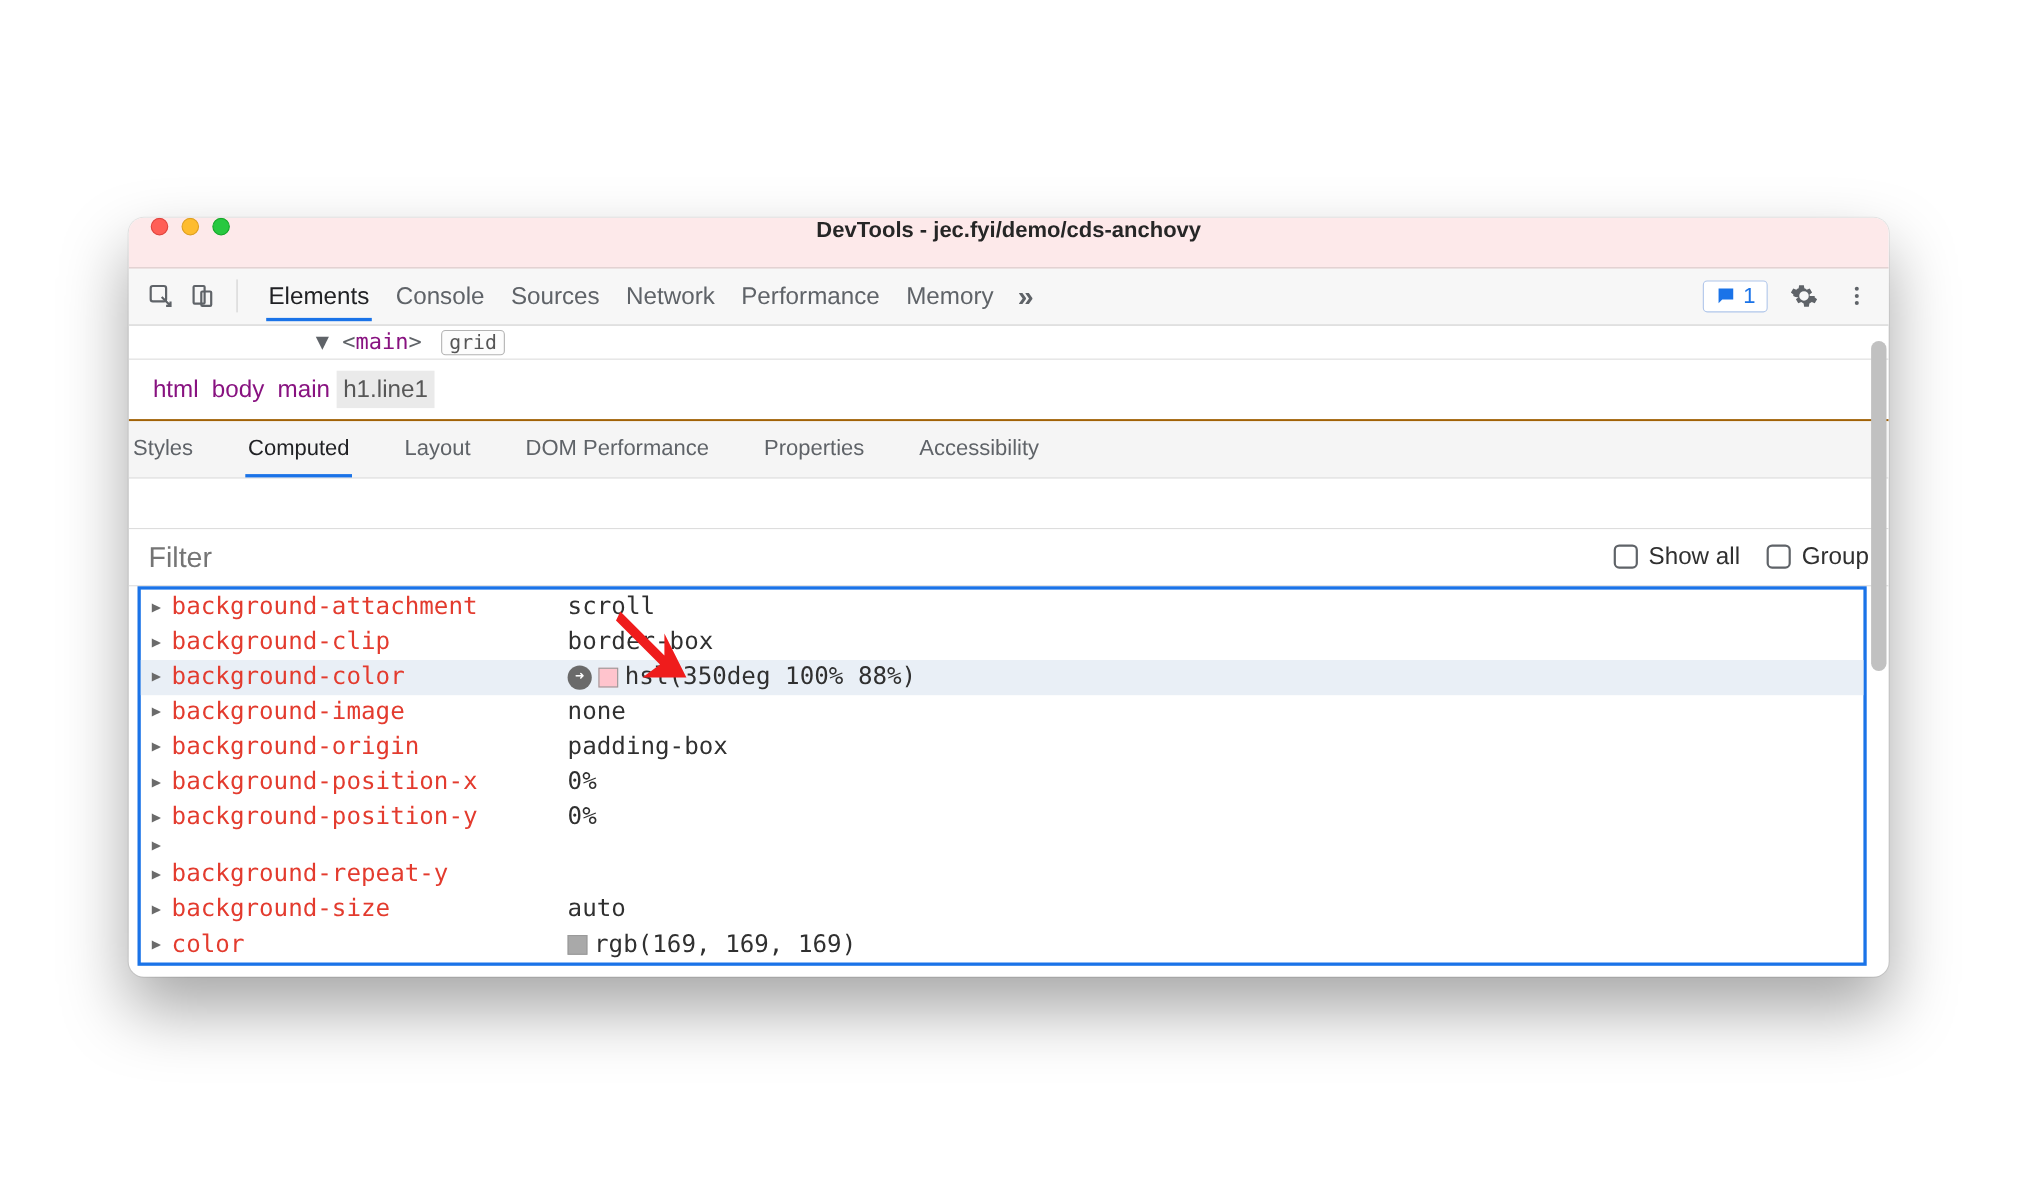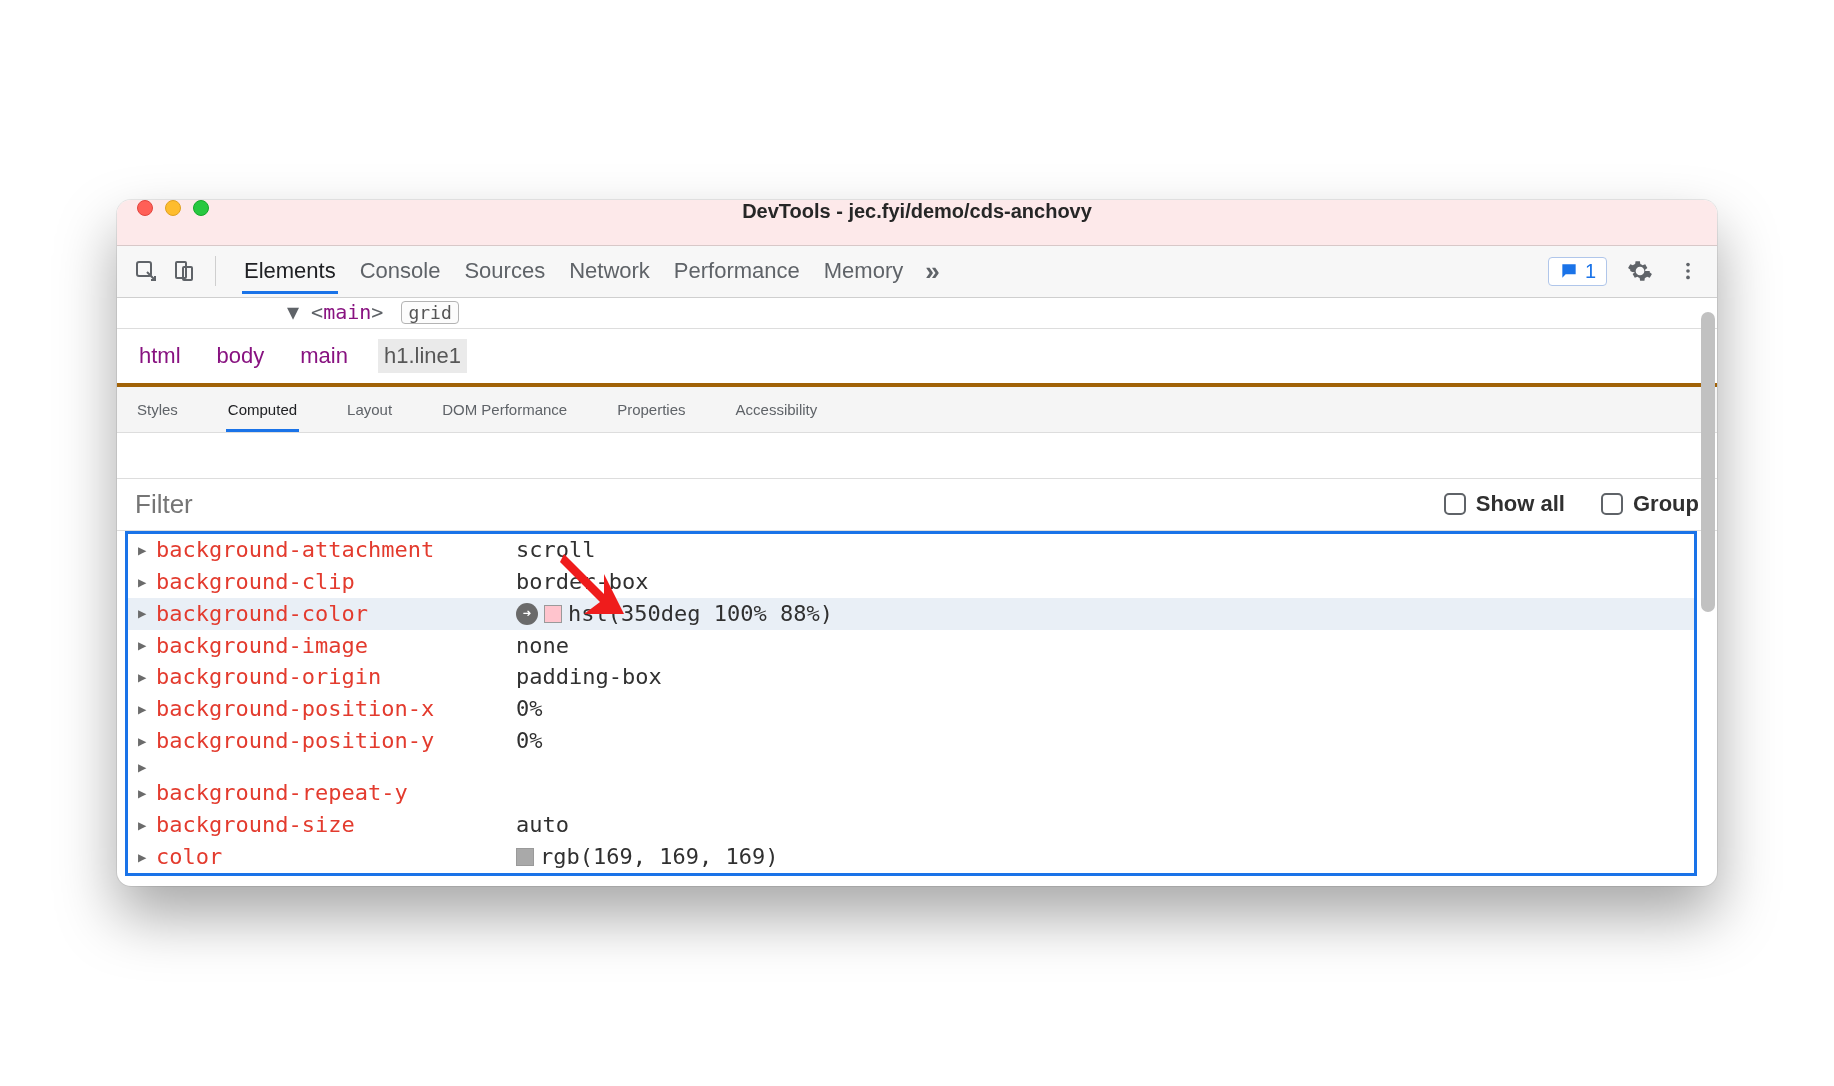--- a/index.html
+++ b/index.html
@@ -80,45 +80,45 @@
     padding: 2px 0 4px 170px;
     border-bottom: 1px solid #ddd;
   }
   .dom-snippet .tag { color:#881280; }
   .dom-snippet .badge {
     border:1px solid #b3b3b3; border-radius:4px;
     font-size:18px; padding: 0 6px; color:#555; margin-left:6px;
     background:#fcfcfc;
   }
   .breadcrumb {
-    display:flex; gap:24px;
+    display:flex; 
     padding: 10px 16px;
     font-size: 22px;
-    border-bottom: 4px solid #a16207;
+    border-bottom: 2px solid #a16207;
   }
   .breadcrumb .crumb { color:#881280; cursor:pointer; padding: 4px 6px; }
   .breadcrumb .crumb.sel { background:#eaeaea; color:#575757; }
   .subtabs {
     display:flex; gap:46px;
-    padding: 0 18px;
-    font-size: 15px;
+    padding: 0 2px;
+    font-size: 20px;
     border-bottom: 1px solid #ddd;
     background:#f5f5f5;
   }
   .subtabs .stab { color:#5f6368; padding: 14px 2px; cursor:pointer; }
   .subtabs .stab.active { color:#202124; border-bottom: 3px solid #1a73e8; padding-bottom: 11px; }
   .spacer-row { height: 46px; border-bottom: 1px solid #ddd; }
   .filter-row {
     display:flex; align-items:center;
     padding: 10px 18px;
     font-size: 22px;
     color:#8a8a8a;
     border-bottom: 1px solid #ddd;
   }
-  .cb { display:inline-flex; align-items:center; gap:10px; color:#303030; margin-left: 36px; font-weight: bold; }
+  .cb { display:inline-flex; align-items:center; gap:10px; color:#303030; margin-left: 24px; }
   .cb .box { width:22px; height:22px; border:2px solid #5f6368; border-radius:5px; }
   .props-wrap {
     position: relative;
     border: 3px solid #1a73e8;
     margin: 0 20px 10px 8px;
   }
   .prop-row {
     display:flex;
     font-family: ui-monospace, Menlo, Monaco, monospace;
     font-size: 22px;

